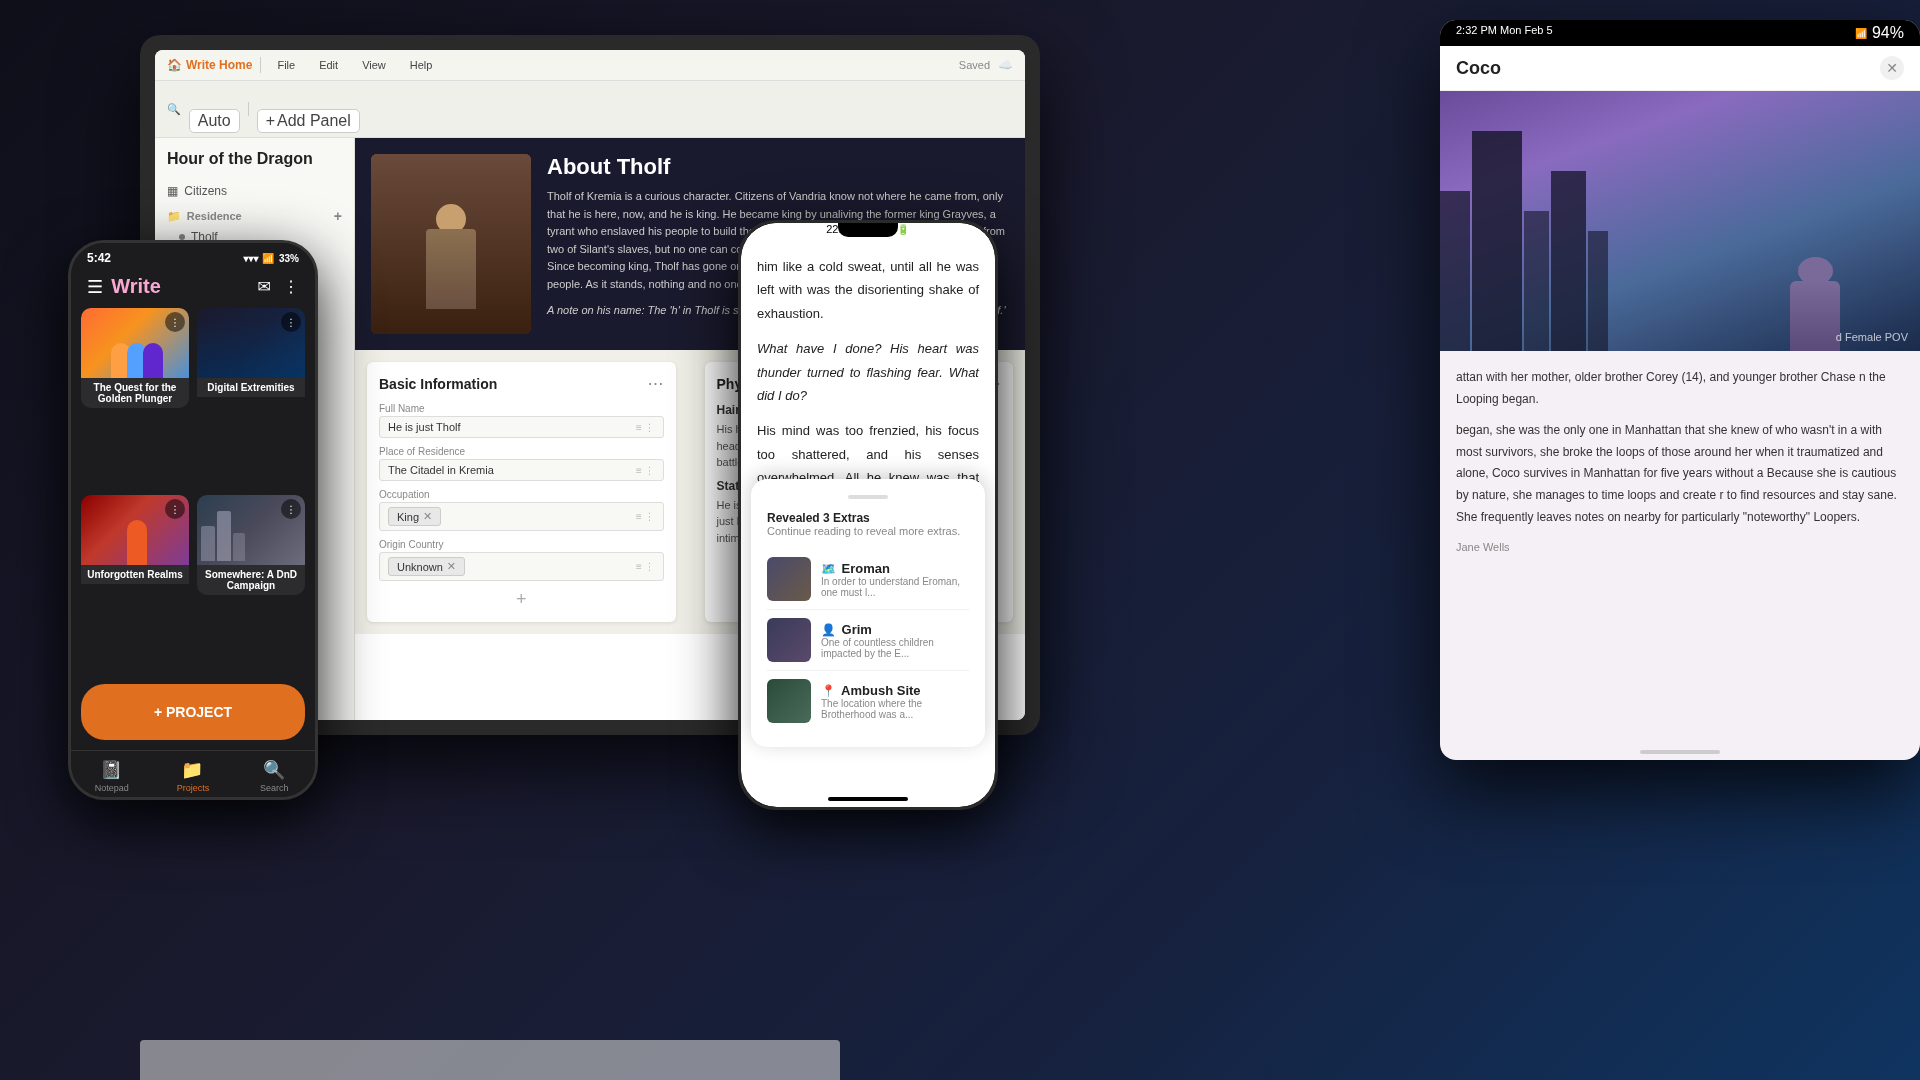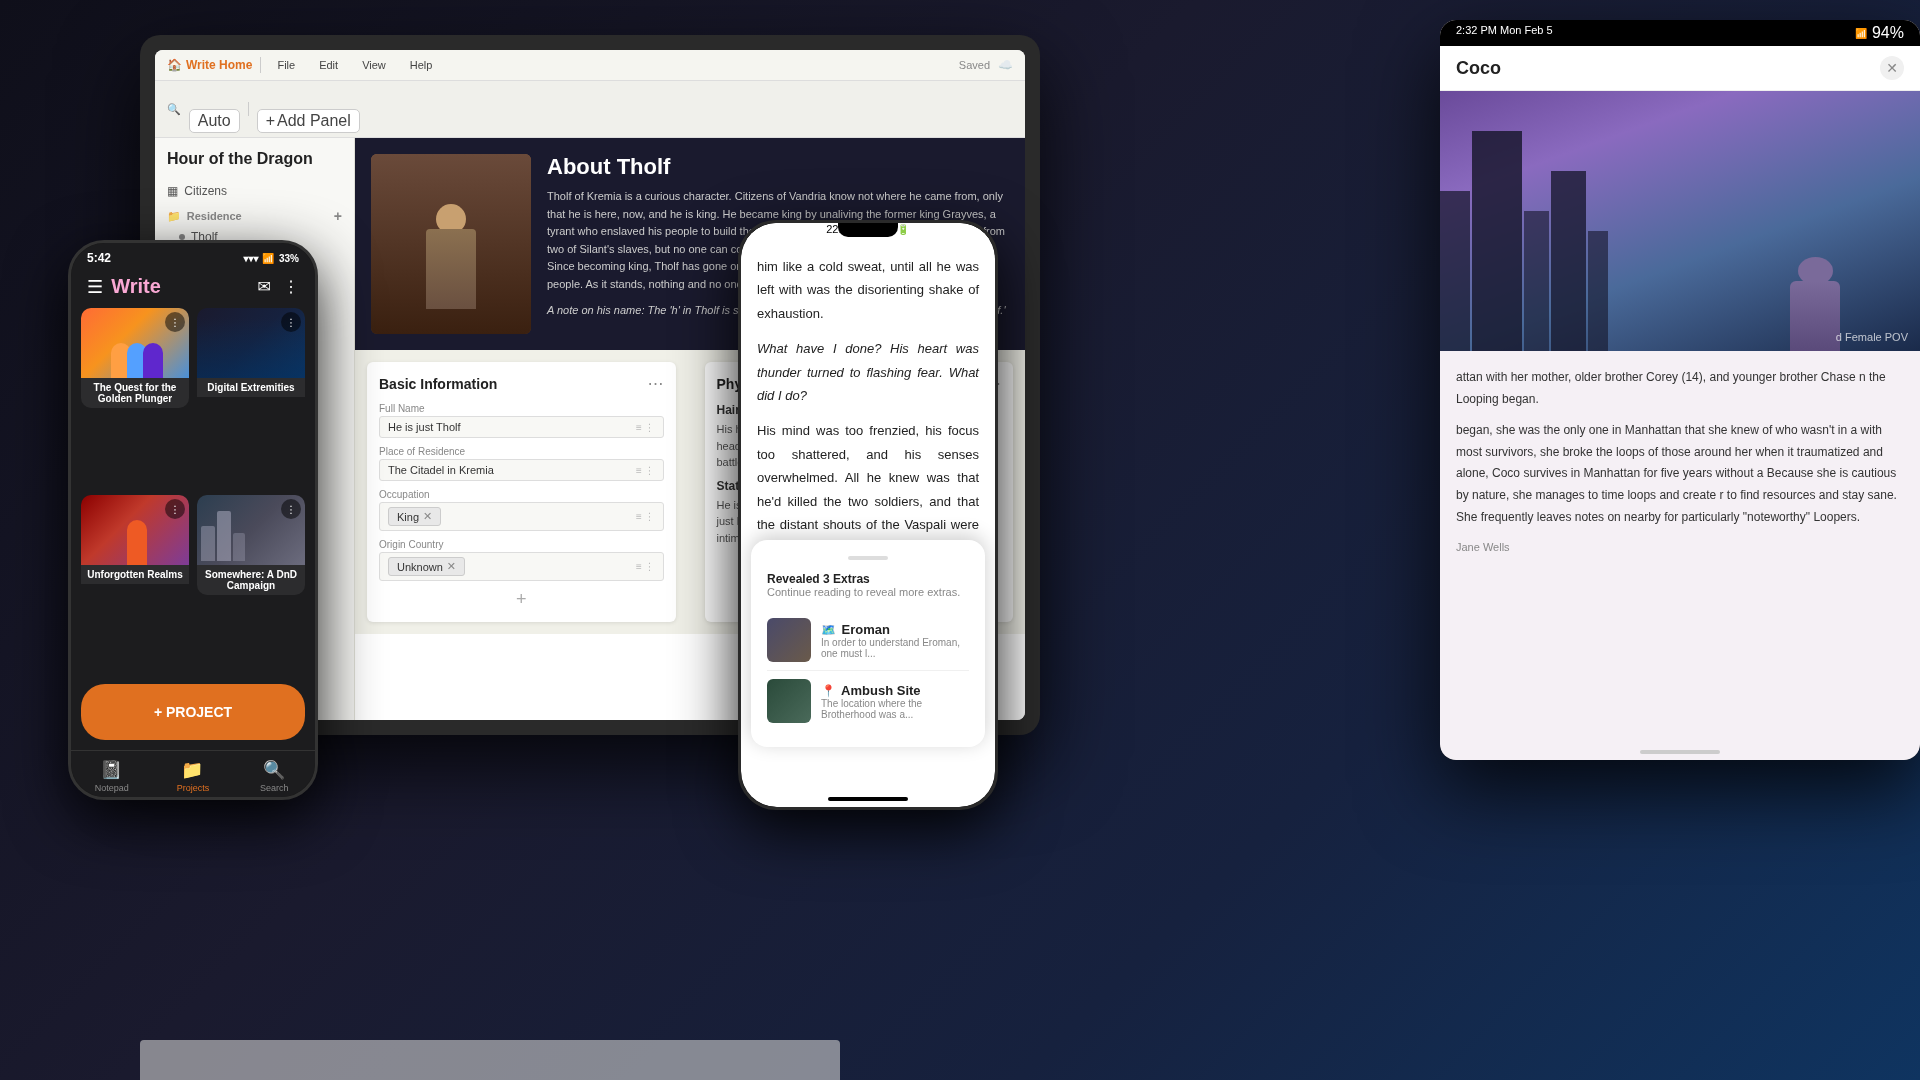--- a/index.html
+++ b/index.html
@@ -735,20 +735,30 @@
         <div class="extra-thumb extra-thumb-1"></div>
         <div>
           <div class="extra-name">
             <span class="extra-icon">🗺️</span>
             <span>Eroman</span>
           </div>
           <div class="extra-desc">In order to understand Eroman, one must l...</div>
         </div>
       </div>
 
+      <div class="extra-item">
+        <div class="extra-thumb extra-thumb-2"></div>
+        <div>
+          <div class="extra-name">
+            <span class="extra-icon">👤</span>
+            <span>Grim</span>
+          </div>
+          <div class="extra-desc">One of countless children impacted by the E...</div>
+        </div>
+      </div>
 
       <div class="extra-item">
         <div class="extra-thumb extra-thumb-3"></div>
         <div>
           <div class="extra-name">
             <span class="extra-icon">📍</span>
             <span>Ambush Site</span>
           </div>
           <div class="extra-desc">The location where the Brotherhood was a...</div>
         </div>

